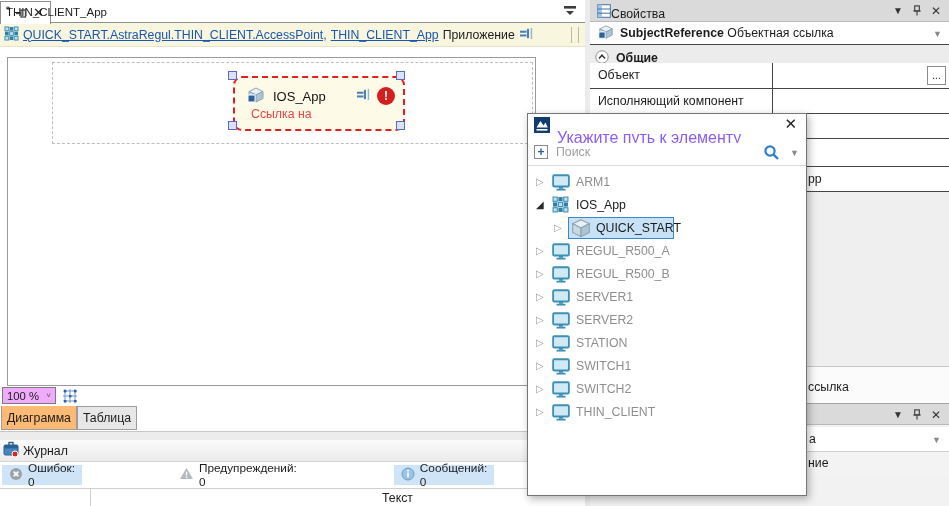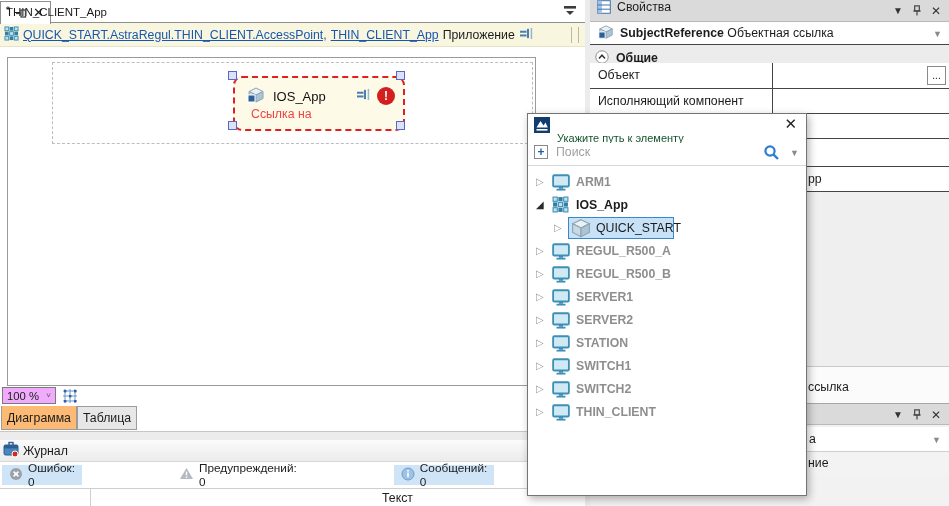--- a/index.html
+++ b/index.html
@@ -60,21 +60,21 @@
   #journal-search-input { border:none; outline:none; font-size:11px; width:130px; color:#0f766e; }
   #journal-search-input::placeholder { color:#9f9f9f; }
   #journal-colhead { left:0; top:48px; width:585px; height:18px; background:#fff; border-top:1px solid #cfcfcf; }
   #journal-colhead .cdiv { position:absolute; left:90px; top:0; width:1px; height:18px; background:#cfcfcf; }
   #journal-colhead .ctext { position:absolute; left:382px; top:2px; font-size:12.3px; color:#222; }
 
   
   #v-splitter { left:585px; top:0; width:5px; height:506px; background:#ececec; }
   #right { left:590px; top:0; width:359px; height:506px; background:#f2f2f2; }
   .phead { left:0; width:359px; height:22px; background:#dadada; border-bottom:1px solid #b9b9b9;
-           display:flex; align-items:flex-start; padding-left:7px; gap:6px; }
+           display:flex; align-items:flex-end; padding-left:7px; }
   .phead .hbtn { position:absolute; top:4px; width:14px; height:14px; text-align:center; font-size:10px;
                  color:#333; cursor:pointer; line-height:14px; }
   #subj-row { left:0; top:22px; width:359px; height:23px; background:#fff; border-bottom:1px solid #454545;
               display:flex; align-items:center; padding-left:8px; gap:6px; cursor:pointer; }
   #general-row { left:0; top:45px; width:359px; height:26px; background:#ececec;
                  display:flex; align-items:center; padding-left:5px; gap:7px; }
   .prow { left:0; width:359px; background:#fff; border-bottom:1px solid #454545; }
   .prow .plabel { position:absolute; left:8px; top:5px; }
   .prow .pdiv { position:absolute; left:182px; top:0; bottom:0; width:1px; background:#454545; }
   .browse-btn { position:absolute; right:3px; top:3px; width:19px; height:19px; background:#fff;
@@ -83,36 +83,36 @@
   #prop-desc { left:0; top:366px; width:359px; height:37px; background:#fbfbfb; border-top:1px solid #c9c9c9; }
   #p2-header { top:403px; border-top:1px solid #a6a6a6; }
   #p2-row1 { left:0; top:427px; width:359px; height:25px; background:#fff; border-bottom:1px solid #cfcfcf; }
   #p2-row2 { left:0; top:452px; width:359px; height:23px; background:#f3f3f3; }
   .combo-arrow { color:#8a8a8a; font-size:9px; }
 
   
   #dialog { left:527px; top:113px; width:280px; height:383px; background:#fff; border:1px solid #747474;
             z-index:10; box-shadow:2px 3px 8px rgba(0,0,0,.3); }
   #dlg-title { left:0; top:0; width:278px; height:25px; display:flex; align-items:center; padding-left:6px; gap:7px; }
-  #dlg-title .d-text { font-size:11px; color:#14532d;margin-top:22px; }
+  #dlg-title .d-text { font-size:16px; color:#8b5cf6;margin-top:22px; }
   #dlg-title .close-x { position:absolute; right:9px; top:4px; font-size:15px; }
   #dlg-search { left:0; top:25px; width:278px; height:27px; border-bottom:1px solid #d9d9d9; }
   #plus-box { position:absolute; left:6px; top:6px; width:14px; height:14px; border:1px solid #8a8a8a;
               color:#1f5fae; font-weight:bold; font-size:12px; line-height:12px; text-align:center; cursor:pointer; }
   #dlg-search-input { position:absolute; left:28px; top:4px; width:200px; height:18px; border:none; outline:none;
                       font-size:12.3px; color:#333; }
   #dlg-search-input::placeholder { color:#9f9f9f; }
   #dlg-tree { left:0; top:52px; width:278px; height:303px; background:#fff; overflow:hidden; }
   .t-row { position:absolute; left:0; width:278px; height:23px; cursor:pointer; }
   .t-exp { position:absolute; top:5px; font-size:10px; color:#9a9a9a; }
   .t-exp.open { color:#2b2b2b; }
   .t-ico { position:absolute; top:2px; }
   .t-label { position:absolute; top:4px; font-size:12.3px; color:#8e8e8e; }
   .t-label.strong { color:#1b1b1b; }
-  .lvl0 .t-exp { left:8px; } .lvl0 .t-ico { left:24px; } .lvl0 .t-label { left:48px;font-weight:bold; }
+  .lvl0 .t-exp { left:8px; } .lvl0 .t-ico { left:24px; } .lvl0 .t-label { left:48px; }
   .sel-box { position:absolute; left:40px; top:0; width:106px; height:22px; background:#c7e2f7;
              border:1px solid #3a87c8; }
   #dlg-footer { left:0; top:355px; width:278px; height:26px; background:#f0f0f0; border-top:1px solid #e0e0e0; }
   .dlg-btn { position:absolute; top:5px; height:20px; font-size:12.3px; text-align:center; line-height:18px; cursor:pointer; }
   #btn-ok { left:128px; width:66px; background:#e3edf6; border:1px solid #9ab6d2; }
   #btn-cancel { left:206px; width:64px; background:#e6e6e6; border:1px solid #5f5f5f; }
 </style>
 </head>
 <body>
 

